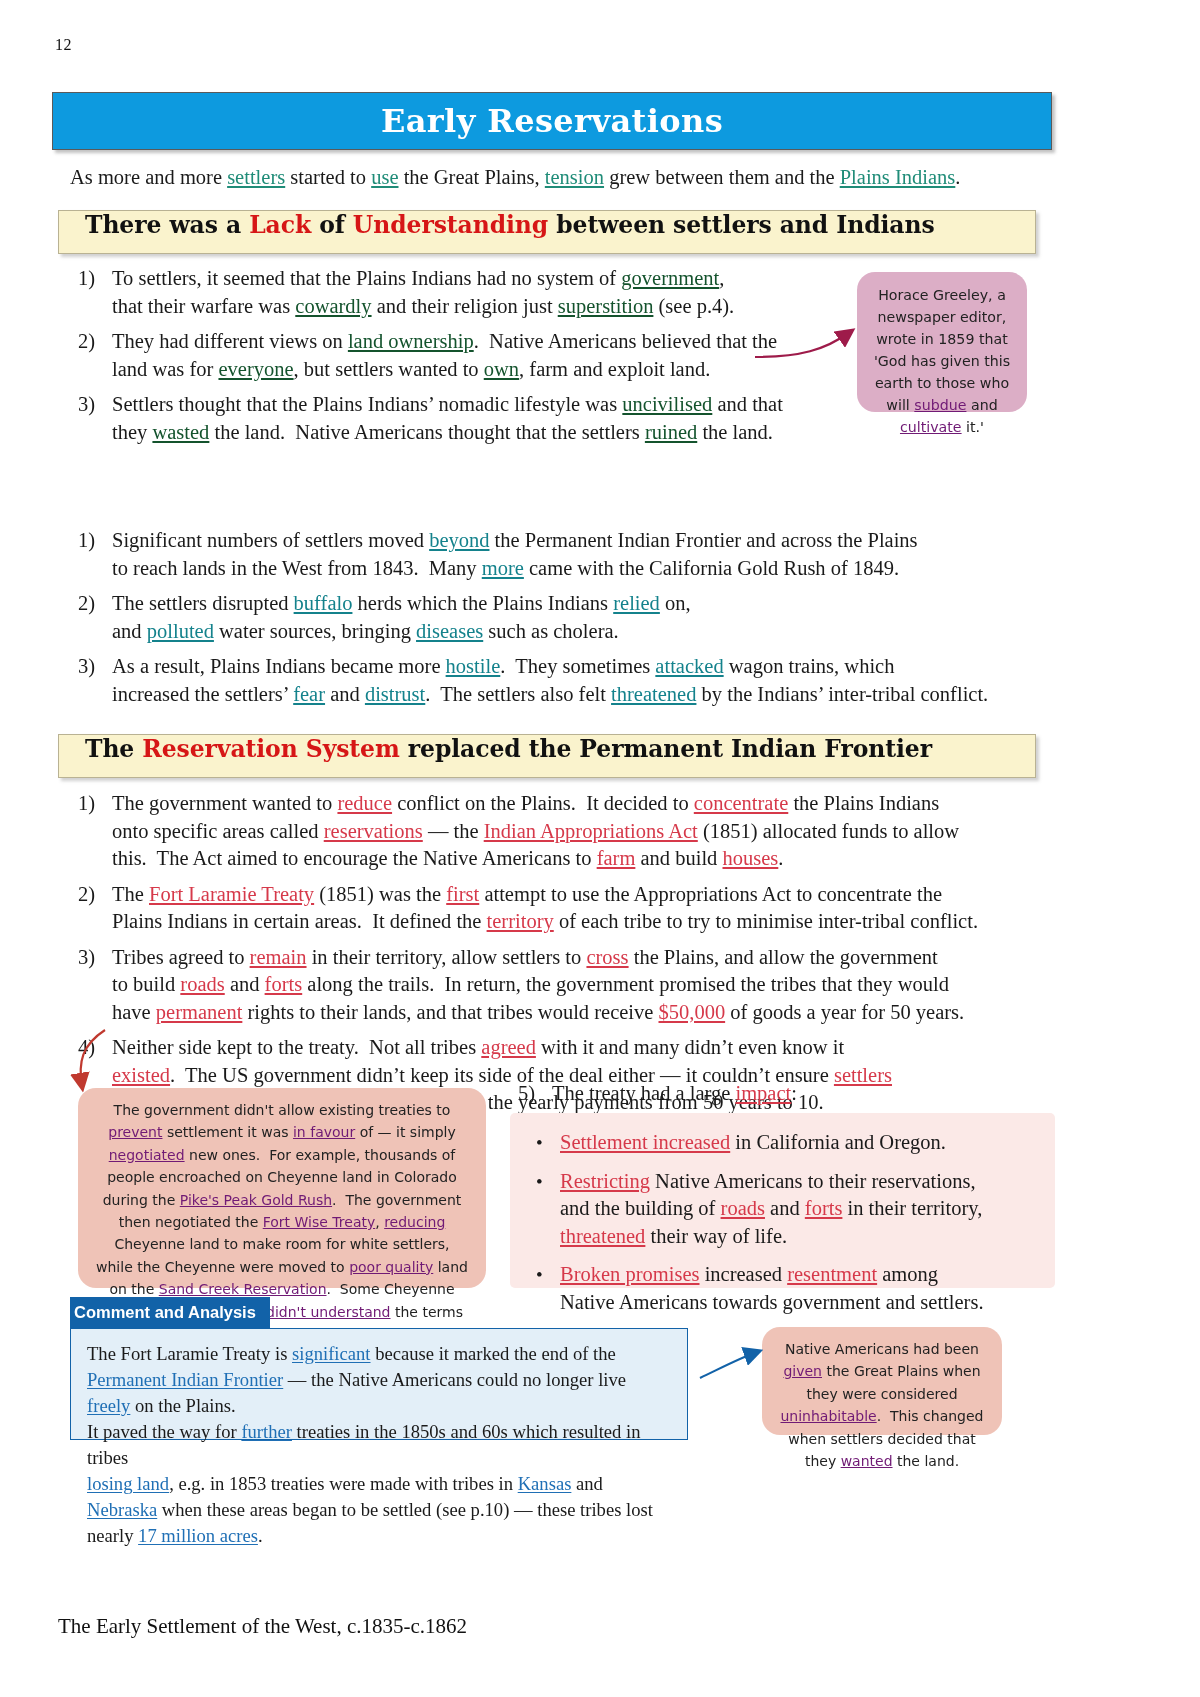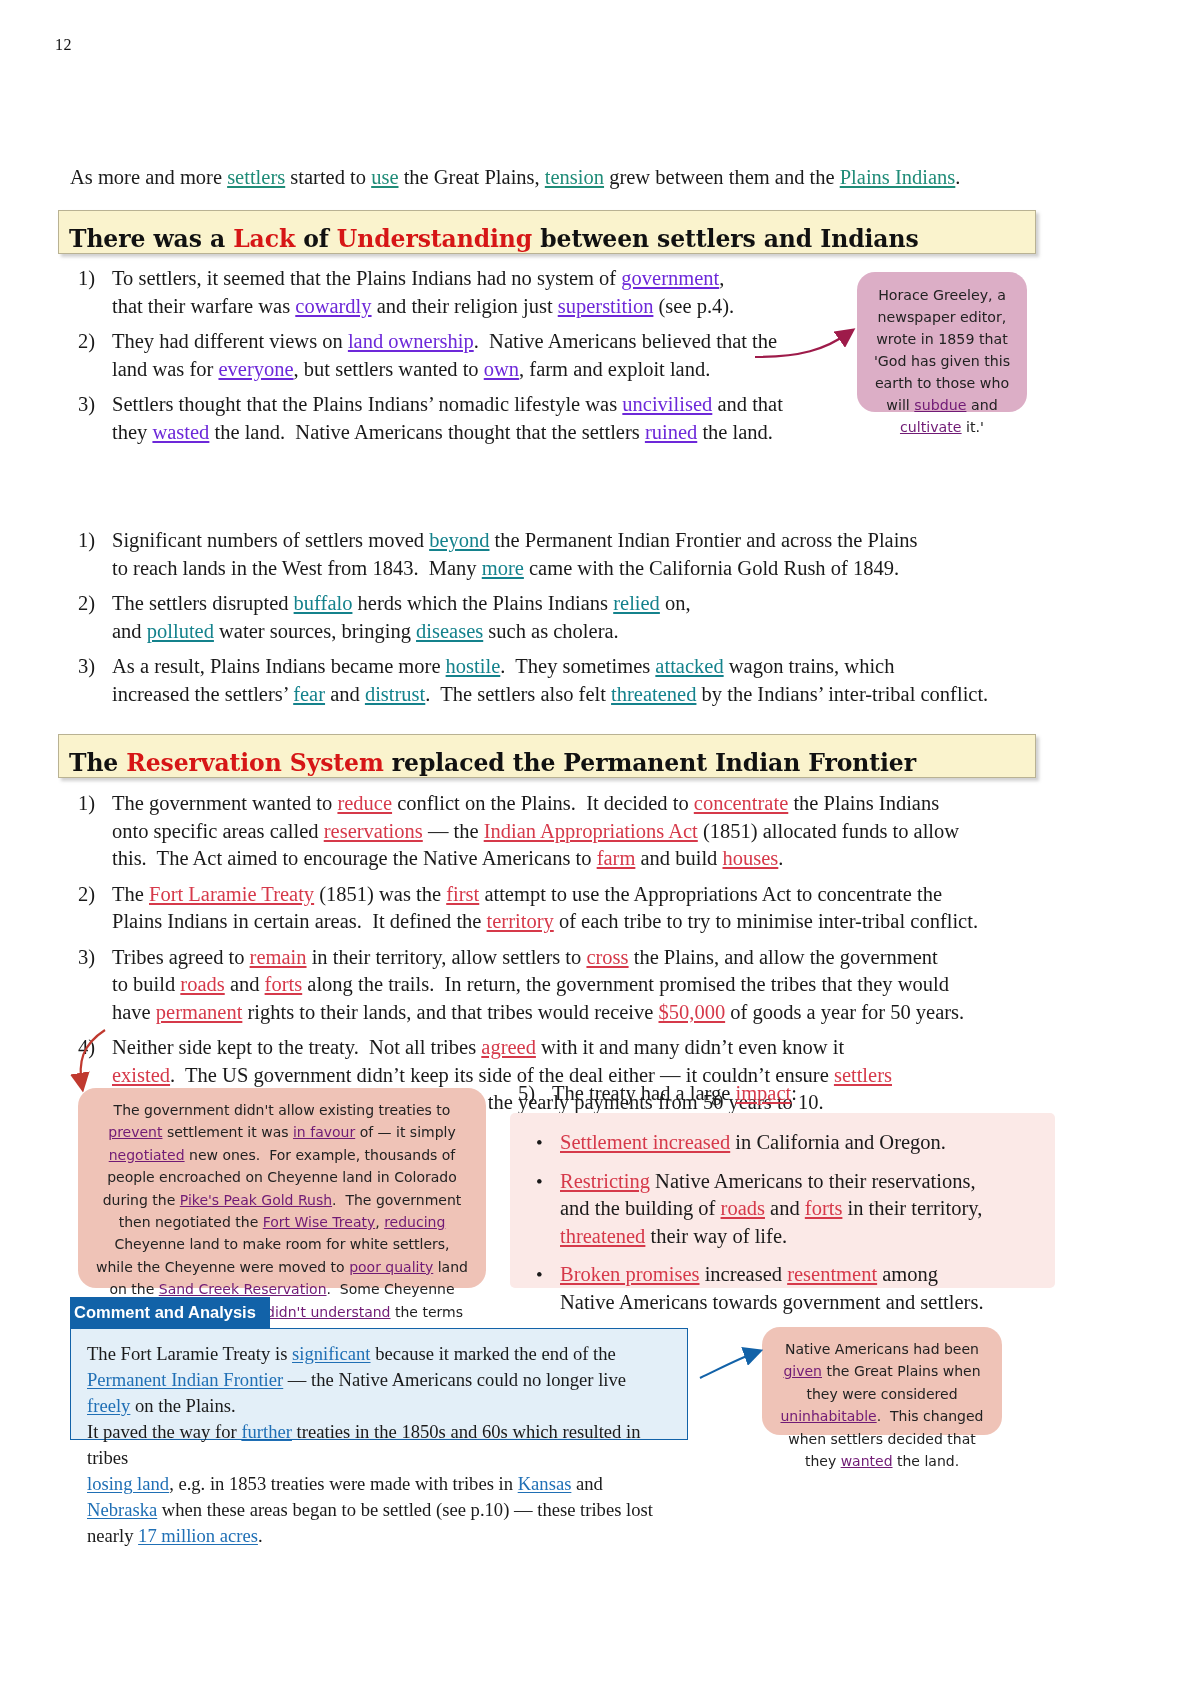--- a/index.html
+++ b/index.html
@@ -70,23 +70,23 @@
   
   .heading-bar {
     position: absolute;
     left: 58px;
     width: 978px;
     height: 44px;
     background: #faf3cd;
     border: 1px solid #b9b293;
     box-shadow: 3px 3px 3px rgba(140,140,140,0.40);
     display: flex;
-    align-items: flex-end;
-    box-sizing: border-box;
-    padding-left: 10px;
+    align-items: flex-start;
+    box-sizing: border-box;
+    padding-left: 26px;
   }
   .heading-text {
     font-family: "DejaVu Serif", serif;
     font-weight: bold;
     font-size: 23.5px;
     color: #111111;
     white-space: nowrap;
     letter-spacing: -0.1px;
   }
   .hl-red { color: #d61616; }
@@ -107,21 +107,21 @@
     width: 42px;
     flex: 0 0 42px;
     text-align: left;
     padding-left: 8px;
     box-sizing: border-box;
   }
   .numitem .txt { flex: 1 1 auto; }
 
   
   u.g  { color: #1f8c78; text-decoration: underline; text-underline-offset: 2px; }
-  u.p  { color: #6d28d9; text-decoration: underline; text-underline-offset: 2px; }
+  u.p  { color: #14532d; text-decoration: underline; text-underline-offset: 2px; }
   u.t  { color: #14828c; text-decoration: underline; text-underline-offset: 2px; }
   u.r  { color: #d6394a; text-decoration: underline; text-underline-offset: 2px; }
   u.b  { color: #1f6fb5; text-decoration: underline; text-underline-offset: 2px; }
 
   
   .callout-pink {
     position: absolute;
     background: #dcaec6;
     border-radius: 18px;
     font-family: "DejaVu Sans", sans-serif;
@@ -211,20 +211,23 @@
     pointer-events: none;
   }
 </style>
 </head>
 <body>
 
 <div class="page">
 
   <div class="page-number">12</div>
 
+  <div class="title-banner">
+    <span class="title-banner-text">Early Reservations</span>
+  </div>
 
   <div class="intro">
     As more and more <u class="g">settlers</u> started to <u class="g">use</u> the Great Plains, <u class="g">tension</u> grew between them and the <u class="g">Plains Indians</u>.
   </div>
 
   <div class="heading-bar" style="top:210px;">
     <span class="heading-text">There was a <span class="hl-red">Lack</span> of <span class="hl-red">Understanding</span> between settlers and Indians</span>
   </div>
 
   <div class="numlist" style="left:70px; top:265px; width:790px;">
@@ -317,20 +320,21 @@
     <div class="ca-tab">Comment and Analysis</div>
     <div class="ca-body" style="width:618px; height:112px;">
       The Fort Laramie Treaty is <u class="b">significant</u> because it marked the end of the <u class="b">Permanent Indian Frontier</u> — the Native Americans could no longer live <u class="b">freely</u> on the Plains.<br>It paved the way for <u class="b">further</u> treaties in the 1850s and 60s which resulted in tribes<br><u class="b">losing land</u>, e.g. in 1853 treaties were made with tribes in <u class="b">Kansas</u> and <u class="b">Nebraska</u> when these areas began to be settled (see p.10) — these tribes lost nearly <u class="b">17 million acres</u>.
     </div>
   </div>
 
   <div class="callout-salmon" style="left:762px; top:1327px; width:240px; height:108px;">
     Native Americans had been <u>given</u> the Great Plains when they were considered <u>uninhabitable</u>.&nbsp; This changed when settlers decided that they <u>wanted</u> the land.
   </div>
 
+  <div class="footer">The Early Settlement of the West, c.1835-c.1862</div>
 
   <svg class="arrow-layer" width="1200" height="1697">
     <defs>
       <marker id="ah-pink" markerWidth="9" markerHeight="9" refX="6" refY="4.5" orient="auto">
         <path d="M0,0 L9,4.5 L0,9 z" fill="#9e1b4a"></path>
       </marker>
       <marker id="ah-red" markerWidth="9" markerHeight="9" refX="6" refY="4.5" orient="auto">
         <path d="M0,0 L9,4.5 L0,9 z" fill="#c0392f"></path>
       </marker>
       <marker id="ah-blue" markerWidth="9" markerHeight="9" refX="6" refY="4.5" orient="auto">

